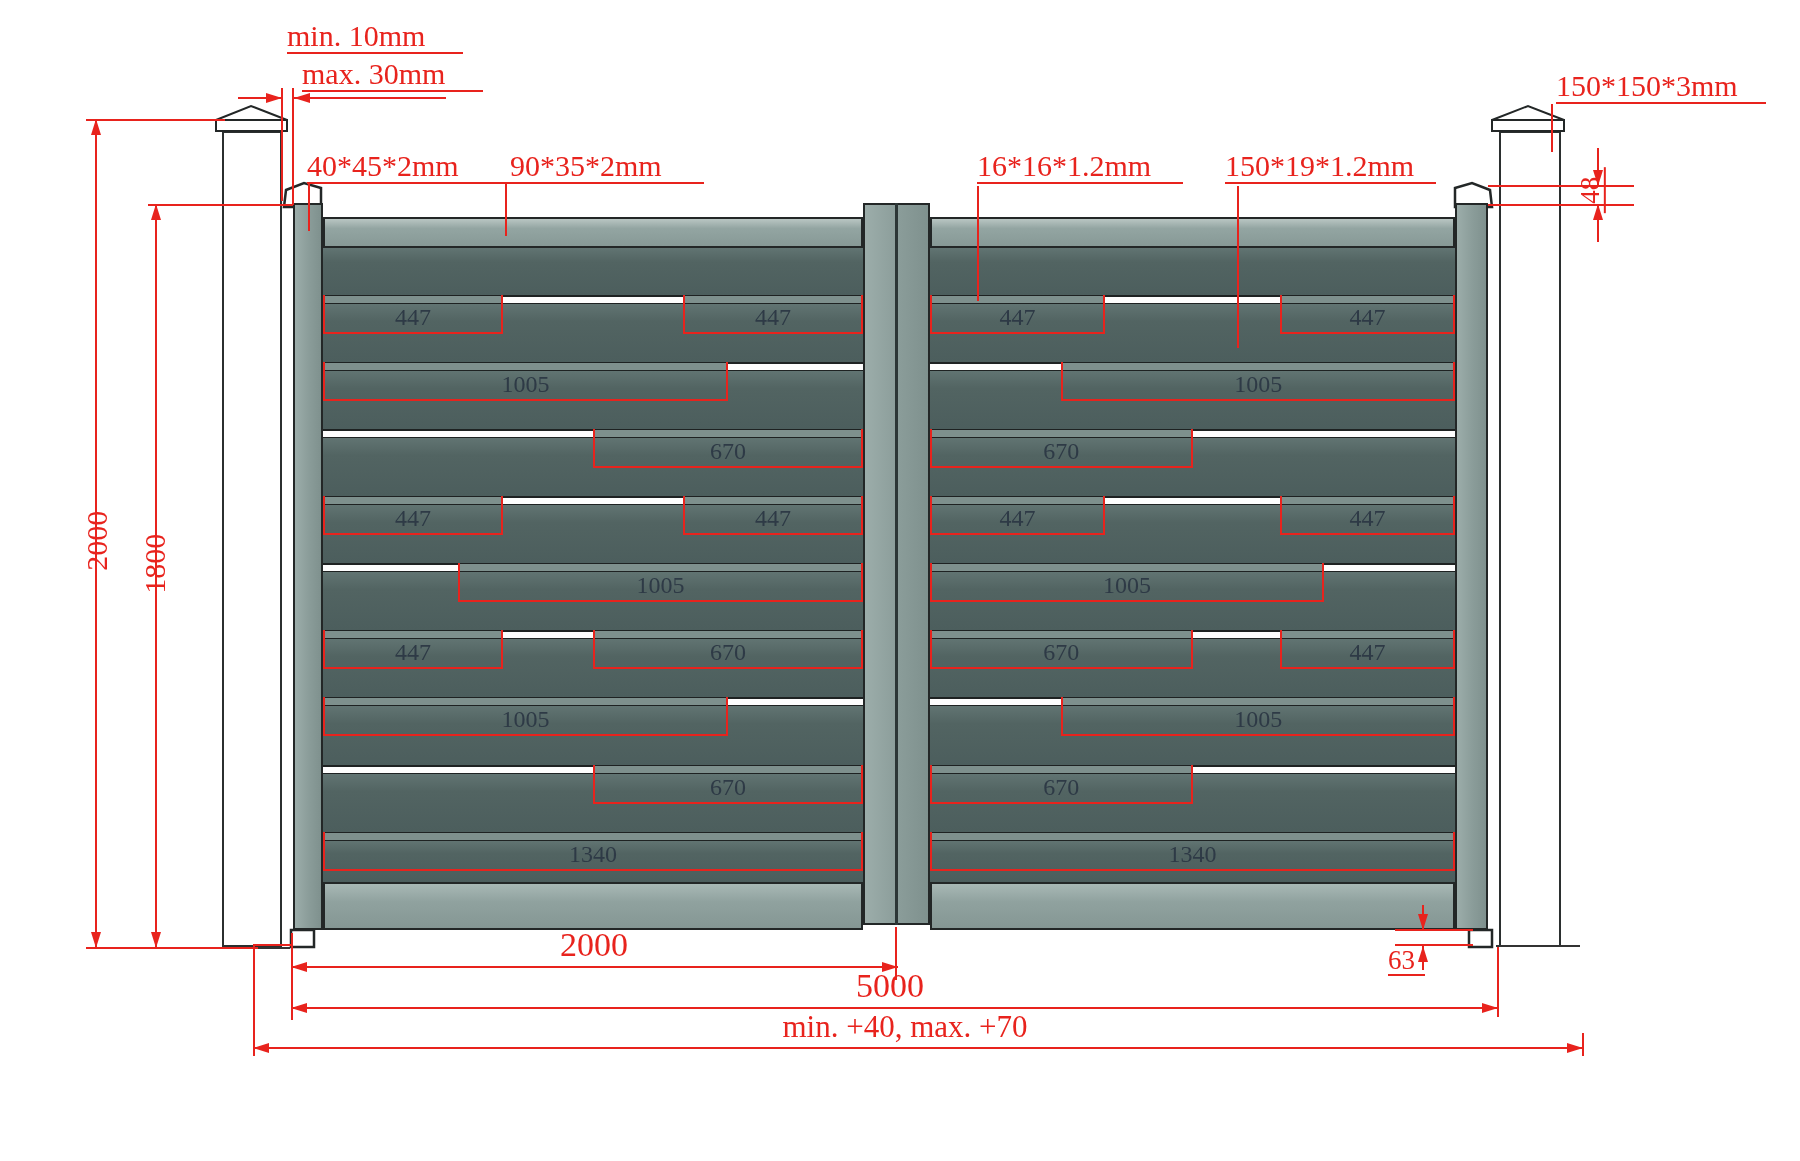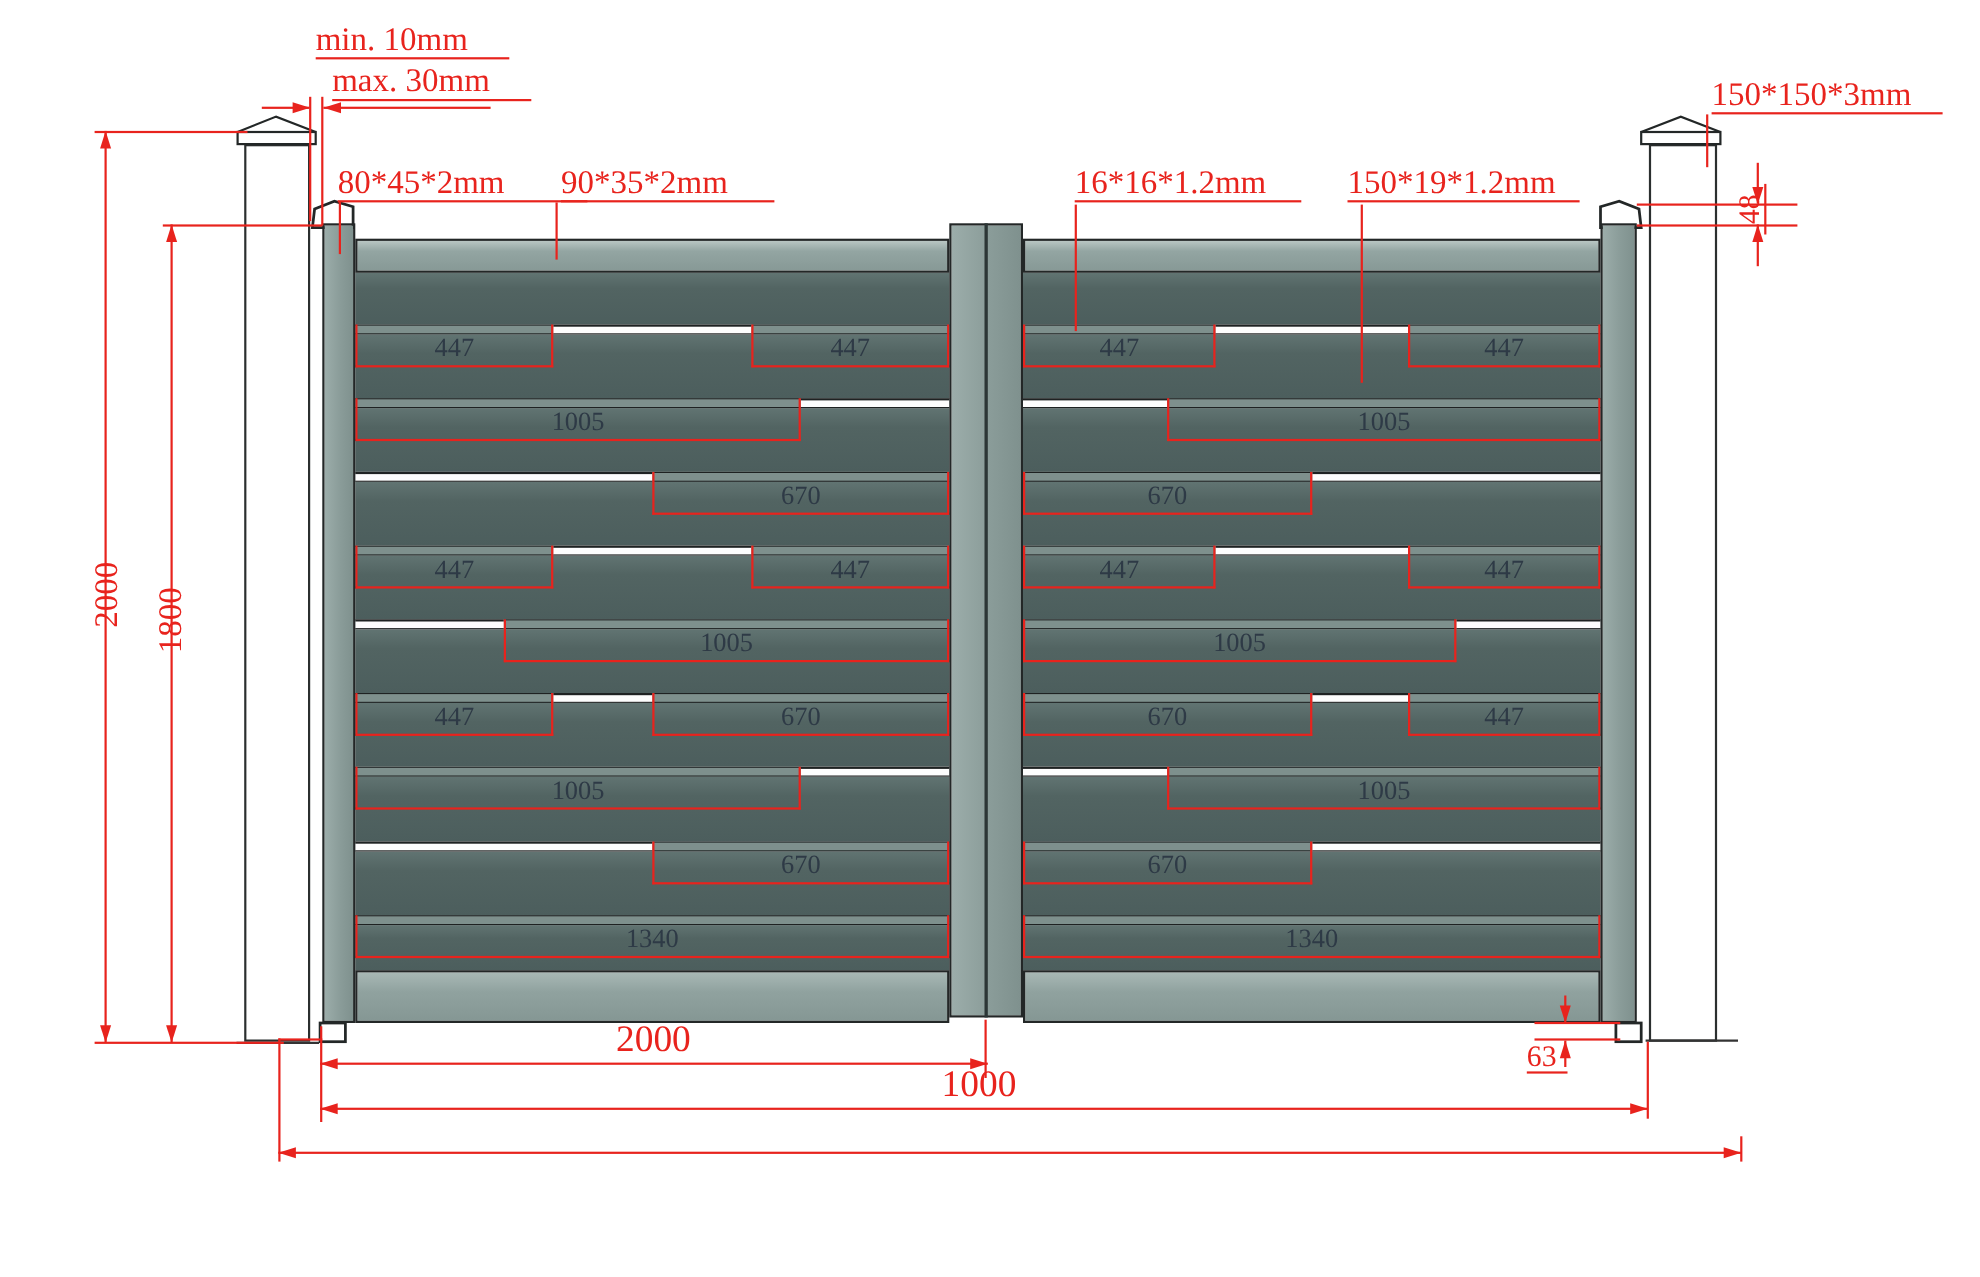--- a/index.html
+++ b/index.html
@@ -213,21 +213,21 @@
 
   <div class="red-label underl" style="left:287px;top:20px;padding-right:38px;">min. 10mm</div>
   <div class="red-label underl" style="left:302px;top:58px;padding-right:38px;">max. 30mm</div>
   <div class="rl" style="left:281px;top:88px;width:2px;height:113px;"></div>
   <div class="rl" style="left:292px;top:88px;width:2px;height:117px;"></div>
   <div class="rl" style="left:238px;top:97px;width:43px;height:2px;"></div>
   <div class="arr arr-right" style="left:266px;top:93px;"></div>
   <div class="rl" style="left:294px;top:97px;width:152px;height:2px;"></div>
   <div class="arr arr-left" style="left:294px;top:93px;"></div>
 
-  <div class="red-label underl" style="left:307px;top:150px;padding-right:75px;">80*45*2mm</div>
+  <div class="red-label underl" style="left:307px;top:150px;padding-right:75px;">40*45*2mm</div>
   <div class="rl" style="left:308px;top:183px;width:2px;height:48px;"></div>
   <div class="red-label underl" style="left:510px;top:150px;padding-right:42px;">90*35*2mm</div>
   <div class="rl" style="left:505px;top:184px;width:2px;height:52px;"></div>
   <div class="red-label underl" style="left:977px;top:150px;padding-right:32px;">16*16*1.2mm</div>
   <div class="rl" style="left:977px;top:186px;width:2px;height:115px;"></div>
   <div class="red-label underl" style="left:1225px;top:150px;padding-right:22px;">150*19*1.2mm</div>
   <div class="rl" style="left:1237px;top:186px;width:2px;height:162px;"></div>
   <div class="red-label underl" style="left:1556px;top:70px;padding-right:28px;">150*150*3mm</div>
   <div class="rl" style="left:1551px;top:104px;width:2px;height:48px;"></div>
 
@@ -252,25 +252,26 @@
   <div class="red-label rot underl" style="left:1568px;top:175px;width:46px;text-align:center;font-size:27px;">48</div>
 
   <div class="rl" style="left:291px;top:966px;width:607px;height:2px;"></div>
   <div class="arr arr-left" style="left:291px;top:962px;"></div>
   <div class="arr arr-right" style="left:882px;top:962px;"></div>
   <div class="dim-num" style="left:494px;top:926px;width:200px;">2000</div>
 
   <div class="rl" style="left:291px;top:1007px;width:1207px;height:2px;"></div>
   <div class="arr arr-left" style="left:291px;top:1003px;"></div>
   <div class="arr arr-right" style="left:1482px;top:1003px;"></div>
-  <div class="dim-num" style="left:790px;top:967px;width:200px;">1000</div>
+  <div class="dim-num" style="left:790px;top:967px;width:200px;">5000</div>
 
   <div class="rl" style="left:253px;top:1047px;width:1330px;height:2px;"></div>
   <div class="arr arr-left" style="left:253px;top:1043px;"></div>
   <div class="arr arr-right" style="left:1567px;top:1043px;"></div>
+  <div class="dim-num" style="left:755px;top:1009px;width:300px;font-size:31px;">min. +40, max. +70</div>
 
   <div class="rl" style="left:291px;top:933px;width:2px;height:87px;"></div>
   <div class="rl" style="left:253px;top:944px;width:2px;height:112px;"></div>
   <div class="rl" style="left:253px;top:944px;width:40px;height:2px;"></div>
   <div class="rl" style="left:895px;top:927px;width:2px;height:53px;"></div>
   <div class="rl" style="left:1497px;top:947px;width:2px;height:70px;"></div>
   <div class="rl" style="left:1582px;top:1033px;width:2px;height:23px;"></div>
 
   <div class="rl" style="left:1395px;top:929px;width:78px;height:2px;"></div>
   <div class="rl" style="left:1395px;top:944px;width:78px;height:2px;"></div>

